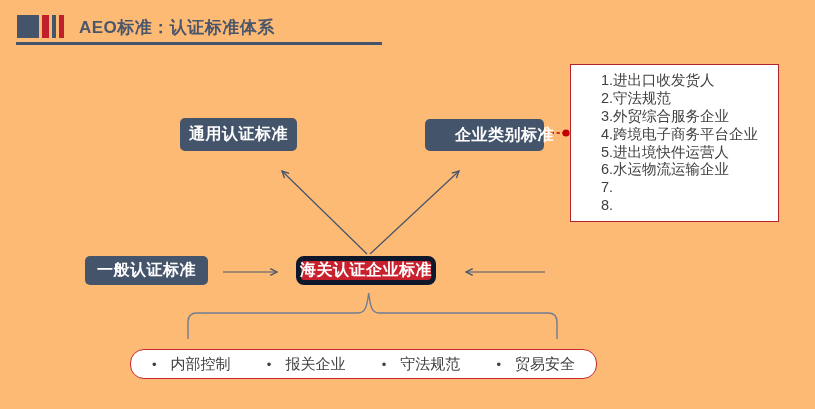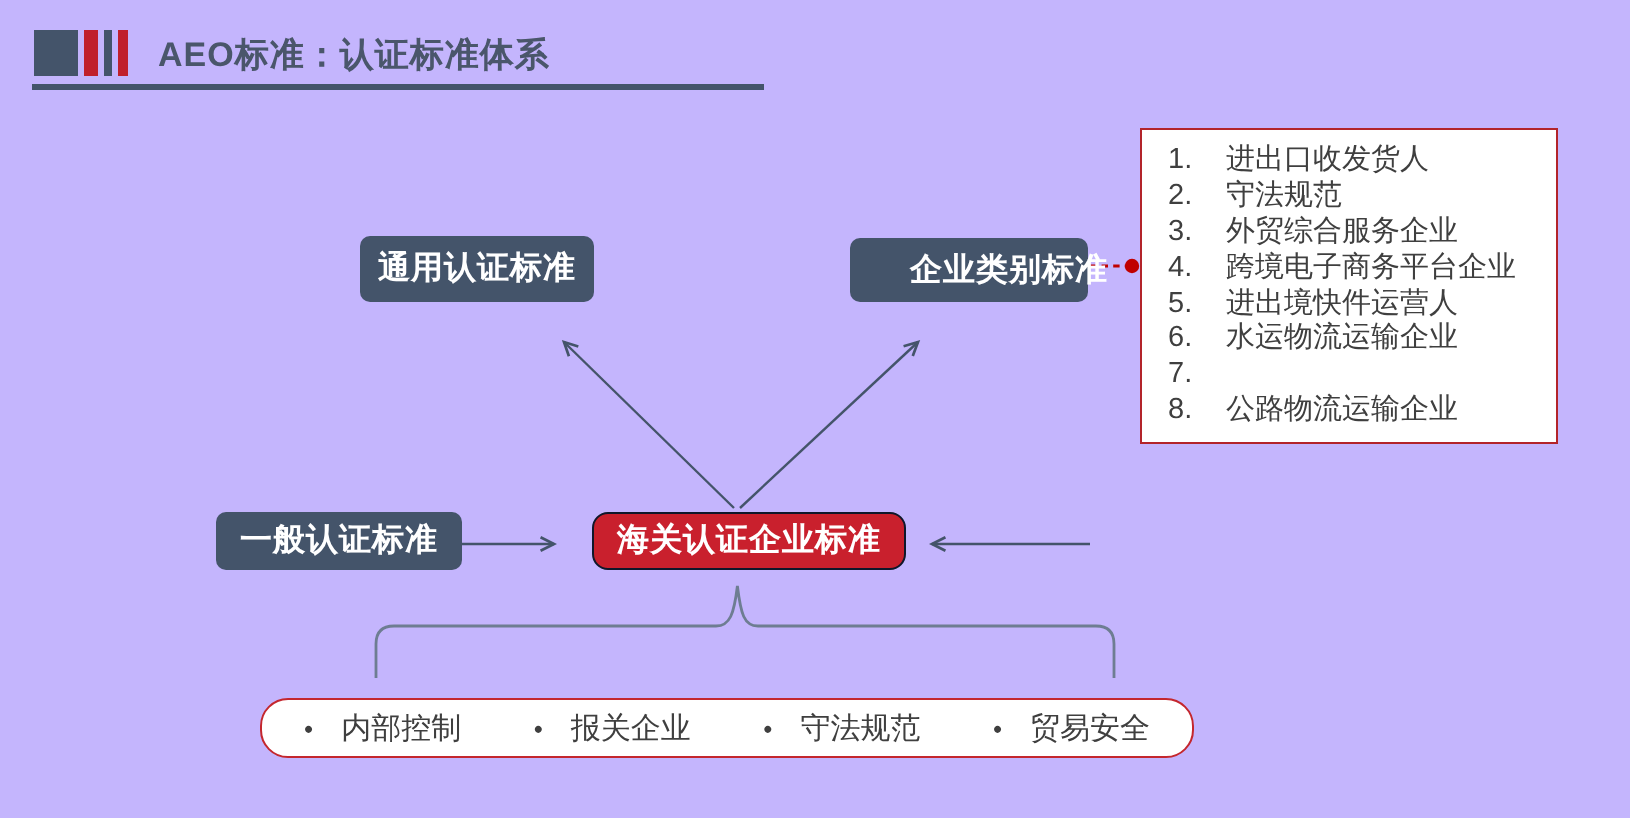--- a/index.html
+++ b/index.html
@@ -1,20 +1,21 @@
 <!DOCTYPE html>
 <html><head>
 <meta charset="utf-8">
 <style>
   * { margin:0; padding:0; box-sizing:border-box; }
   html,body { background:#ffffff; }
   body { font-family:"Liberation Sans", sans-serif; }
   .slide {
-    position:relative; width:815px; height:409px; background:#c4b5fd;
+    position:relative; width:815px; height:409px; background:#fdba74;
     overflow:hidden;
+    text-align:right;
   }
   
   .logo-bar { position:absolute; top:15px; }
   .logo-sq  { left:17px; width:22px; height:23px; background:#44546A; }
   .logo-r1  { left:42px; width:7px;  height:23px; background:#C0202C; }
   .logo-s2  { left:52px; width:4px;  height:23px; background:#44546A; }
   .logo-r2  { left:59px; width:5px;  height:23px; background:#C0202C; }
   .slide-title {
     position:absolute; left:79px; top:17px; height:23px; line-height:21px;
     font-size:17px; font-weight:bold; color:#4A566B; letter-spacing:0.5px;
@@ -24,25 +25,25 @@
     background:#44546A;
   }
   
   .node {
     position:absolute; display:flex; align-items:center; justify-content:center;
     color:#ffffff; font-weight:bold; font-size:16px; letter-spacing:0.5px;
     background:#44546A; border-radius:5px; white-space:nowrap;
   }
   .node-general  { left:180px; top:118px; width:117px; height:33px; }
   .node-category { left:425px; top:119px; width:119px; height:32px;padding-left:40px; }
-  .node-basic    { left:85px;  top:256px; width:123px; height:29px;margin-left:23px; }
+  .node-basic    { left:85px;  top:256px; width:123px; height:29px; }
   .node-advanced { left:546px; top:256px; width:124px; height:29px; }
   .node-customs  {
-    left:296px; top:256px; width:157px; height:29px;
-    background:#C9202D; border:1px solid #0f172a; border-radius:8px;
+    left:296px; top:256px; width:140px; height:29px;
+    background:#C9202D; border:5px solid #0f172a; border-radius:8px;
   }
   
   .category-list {
     position:absolute; left:570px; top:64px; width:209px; height:158px;
     border:1.5px solid #B3242A; background:#ffffff;
     padding:7px 4px 6px 13px; display:flex; flex-direction:column;
     justify-content:space-between;
   }
   .cat-row { display:flex; font-size:14.5px; color:#3F3F3F; line-height:17.8px; }
   .cat-num { width:29px; flex:0 0 29px; }
@@ -125,21 +126,20 @@
     </div>
     <div class="cat-row">
       <span class="cat-num">6.</span>
       <span>水运物流运输企业</span>
     </div>
     <div class="cat-row">
       <span class="cat-num">7.</span>
     </div>
     <div class="cat-row">
       <span class="cat-num">8.</span>
-      <span>公路物流运输企业</span>
     </div>
   </div>
 
   <div class="criteria-box">
     <span class="crit-item">
       <span class="crit-bullet">•</span>
       <span>内部控制</span>
     </span>
     <span class="crit-item">
       <span class="crit-bullet">•</span>

